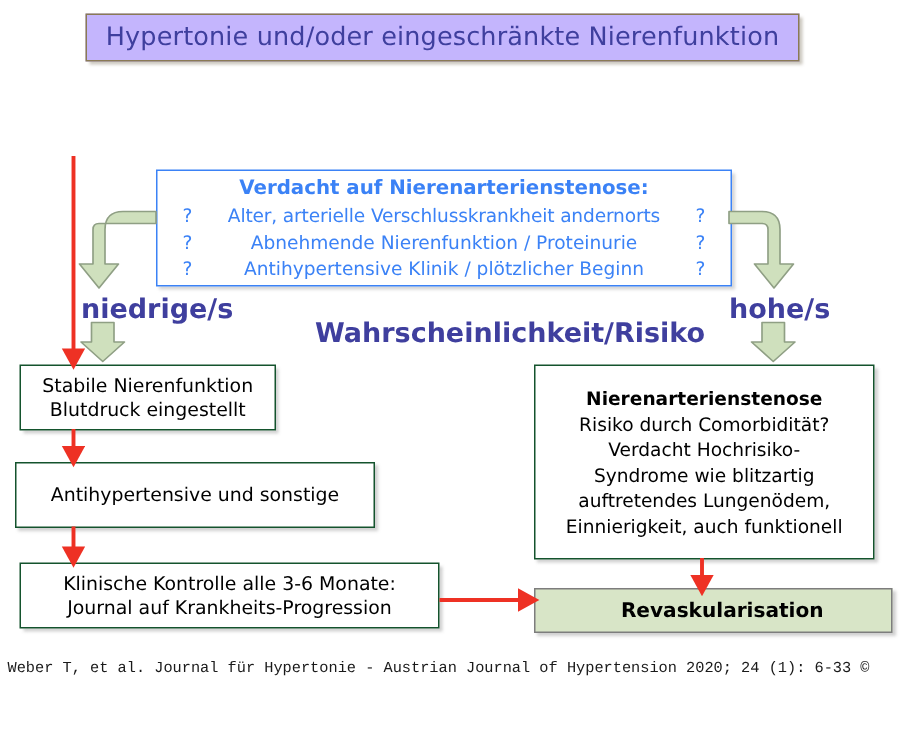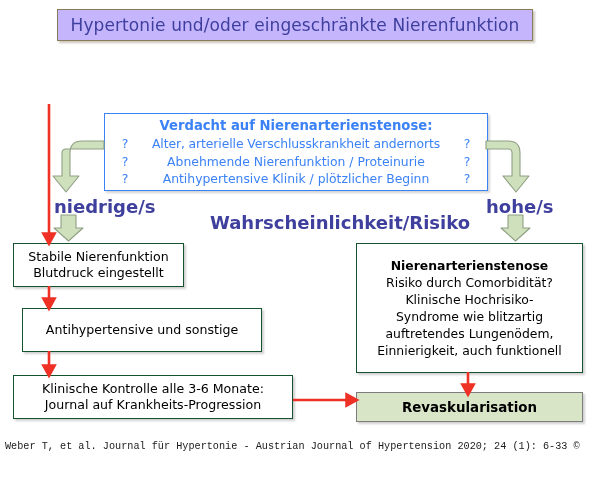--- a/index.html
+++ b/index.html
@@ -122,21 +122,21 @@
     display: flex;
     flex-direction: column;
     align-items: center;
     justify-content: center;
     text-align: center;
     color: #000;
     font-size: 12.6px;
     line-height: 16.5px;
   }
   .box-stabil      { left: 13px;  top: 243px; width: 169px; height: 42px; }
-  .box-antihyp     { left: 22px;  top: 308px; width: 238px; height: 42px; }
+  .box-antihyp     { left: 10px;  top: 308px; width: 238px; height: 42px; }
   .box-kontrolle   { left: 13px;  top: 375px; width: 278px; height: 42px; }
   .box-imaging     { left: 356px; top: 243px; width: 225px; height: 128px;
                      font-size: 12.4px; line-height: 17px; }
   .box-imaging b { font-weight: bold; }
 
   
   .revask-box {
     position: absolute;
     left: 356px;
     top: 392px;
@@ -144,20 +144,21 @@
     height: 28px;
     background: #d8e5c7;
     border: 1px solid #7d7d7d;
     box-shadow: 2px 2px 2px rgba(150,150,150,0.45);
     display: flex;
     align-items: center;
     justify-content: center;
     font-size: 13.4px;
     font-weight: bold;
     color: #000;
+    padding-left: 12px;
   }
 
   
   .citation {
     position: absolute;
     left: 5px;
     top: 441px;
     font-size: 10.2px;
     font-family: Liberation Mono, monospace;
     color: #1a1a1a;
@@ -222,21 +223,21 @@
   </div>
 
   <div class="fbox box-kontrolle">
     <div>Klinische Kontrolle alle 3-6 Monate:</div>
     <div>Journal auf Krankheits-Progression</div>
   </div>
 
   <div class="fbox box-imaging">
     <div><b>Nierenarterienstenose</b></div>
     <div>Risiko durch Comorbidität?</div>
-    <div>Klinische Hochrisiko-</div>
+    <div>Verdacht Hochrisiko-</div>
     <div>Syndrome wie blitzartig</div>
     <div>auftretendes Lungenödem,</div>
     <div>Einnierigkeit, auch funktionell</div>
   </div>
 
   <div class="revask-box">
     <span>Revaskularisation</span>
   </div>
 
   <div class="citation">Weber T, et al. Journal für Hypertonie - Austrian Journal of Hypertension 2020; 24 (1): 6-33 ©</div>

